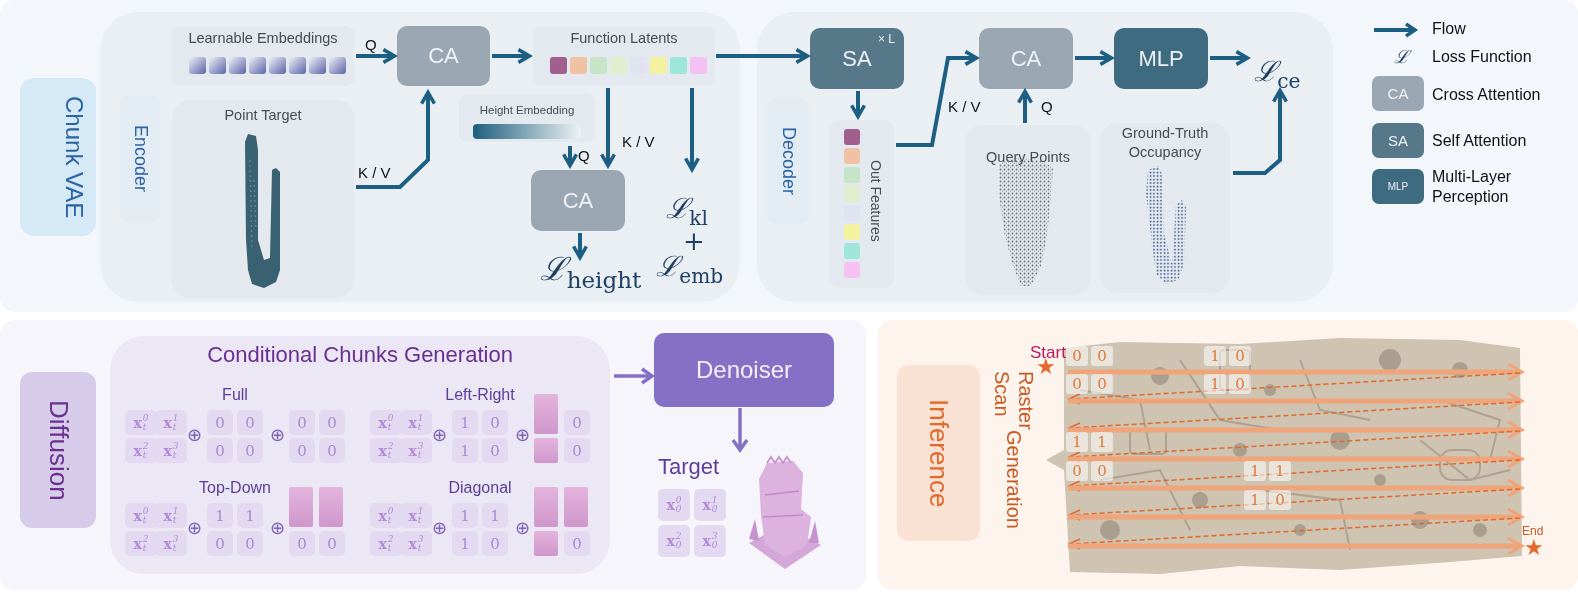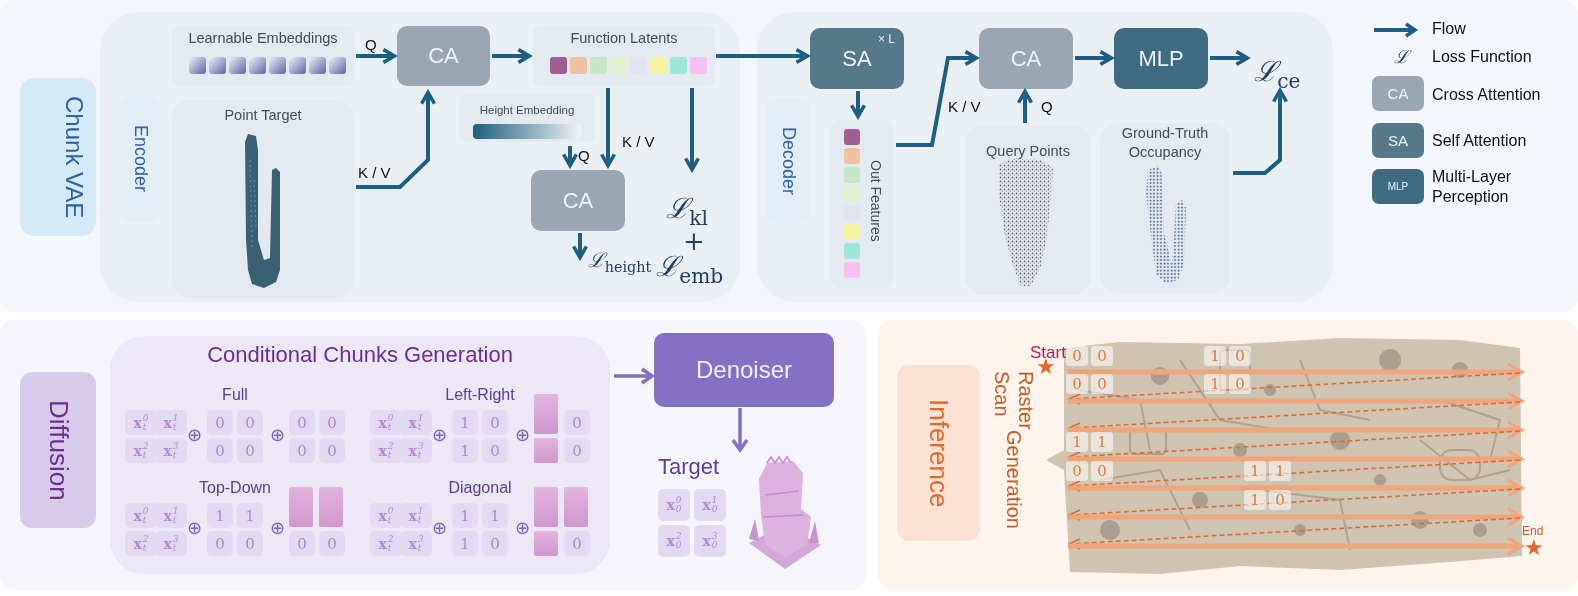--- a/index.html
+++ b/index.html
@@ -71,21 +71,21 @@
   </div>
 
 <div class="panel" style="left:459px;top:94px;width:136px;height:48px;background:#e3e9ef;border-radius:8px;"></div>
 <div class="lbl" style="left:459px;top:104px;width:136px;text-align:center;font-size:11.5px;">Height Embedding</div>
 <div class="abs" style="left:473px;top:124px;width:108px;height:15px;border-radius:4px;background:linear-gradient(90deg,#1d5f7d,#eef2f4);"></div>
 
 <div class="box" style="left:531px;top:170px;width:94px;height:61px;background:#9aa6b2;font-size:22px;">
   <span>CA</span>
 </div>
 
-<div class="loss" style="left:540px;top:246px;font-size:20px;margin-left:48px;">
+<div class="loss" style="left:540px;top:246px;font-size:32px;">
   <i>ℒ</i><sub>height</sub>
 </div>
 <div class="loss" style="left:666px;top:188px;font-size:28px;">
   <i>ℒ</i><sub>kl</sub>
 </div>
 <div class="loss" style="left:683px;top:226px;font-size:26px;">+</div>
 <div class="loss" style="left:656px;top:246px;font-size:28px;">
   <i>ℒ</i><sub>emb</sub>
 </div>
 
@@ -116,21 +116,21 @@
   <span>CA</span>
 </div>
 <div class="box" style="left:1114px;top:28px;width:94px;height:61px;background:#3f6b80;font-size:22px;">
   <span>MLP</span>
 </div>
 <div class="loss" style="left:1254px;top:40px;font-size:28px;margin-top:11px;">
   <i>ℒ</i><sub>ce</sub>
 </div>
 
 <div class="panel" style="left:965px;top:125px;width:126px;height:170px;background:#e3e9ef;border-radius:18px;"></div>
-<div class="lbl" style="left:965px;top:143px;width:126px;text-align:center;font-size:14.5px;">Query Points</div>
+<div class="lbl" style="left:965px;top:149px;width:126px;text-align:center;font-size:14.5px;">Query Points</div>
 <svg class="abs" style="left:995px;top:156px;" width="62" height="134" viewBox="0 0 62 134">
   <defs>
       <pattern id="dots" width="4" height="4" patternUnits="userSpaceOnUse">
         <circle cx="1.5" cy="1.5" r="0.9" fill="#6c6f73"></circle>
         <circle cx="3.4" cy="3.2" r="0.6" fill="#8a8d90"></circle>
       </pattern>
     </defs>
   <path d="M4 8 L20 2 L46 4 L58 12 L56 40 L52 80 L46 110 L36 130 L26 130 L18 110 L10 80 L4 40 Z" fill="url(#dots)"></path>
 </svg>
 

